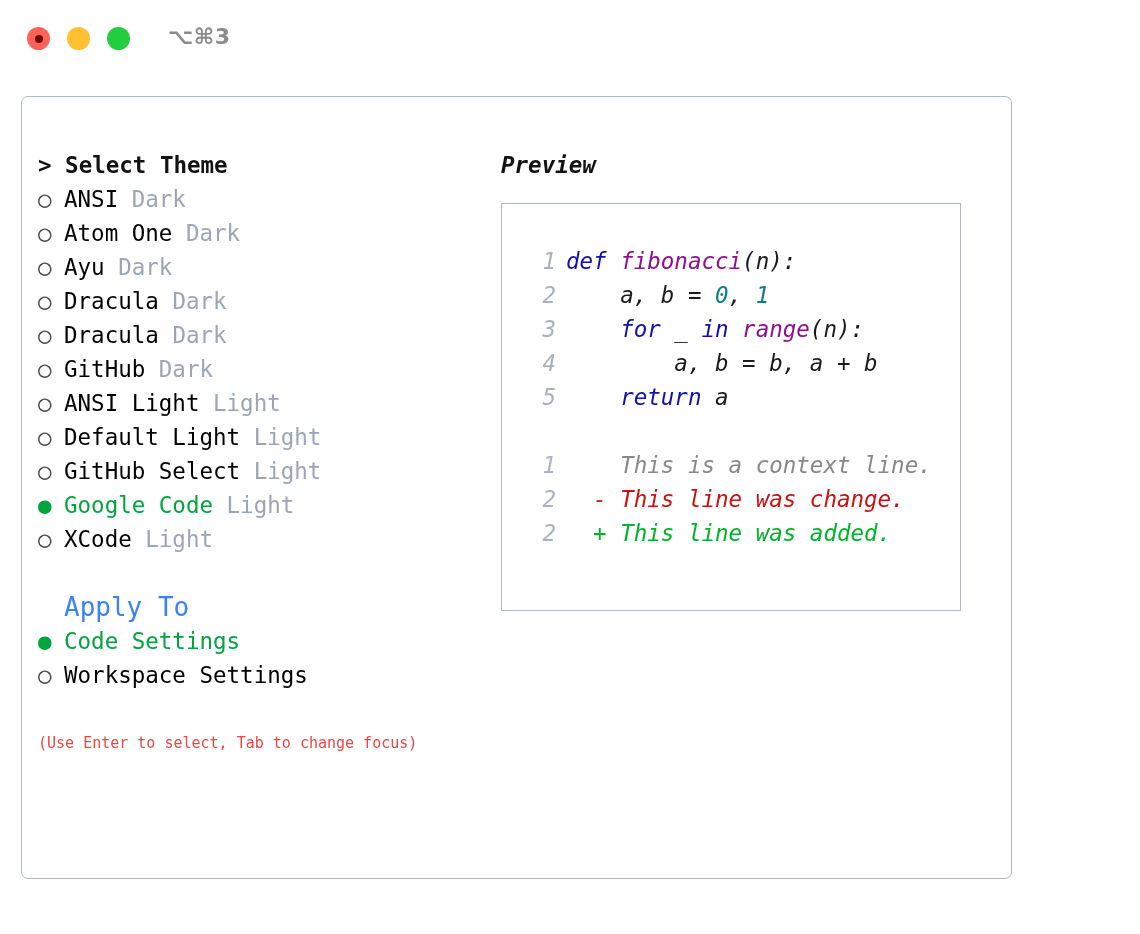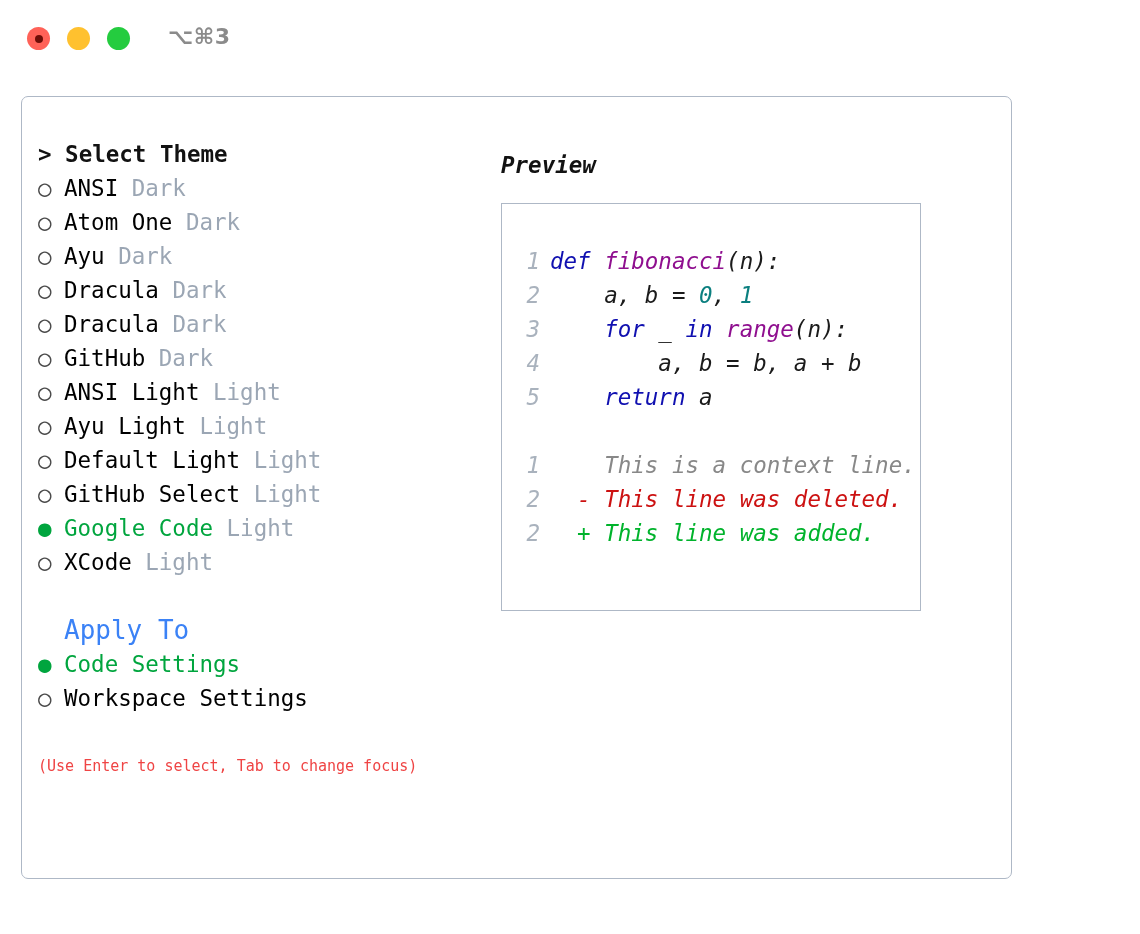--- a/index.html
+++ b/index.html
@@ -87,21 +87,21 @@
   .columns {
     position: absolute;
     left: 0; top: 0;
     width: 100%; height: 100%;
   }
 
   
   .left-col {
     position: absolute;
     left: 16px;
-    top: 40px;
+    top: 51px;
     width: 450px;
   }
 
   .section-header {
     font-size: 22.5px;
     font-weight: 700;
     color: #121212;
     line-height: 34px;
     white-space: pre;
   }
@@ -152,26 +152,26 @@
   }
   .preview-title {
     font-size: 22.5px;
     font-weight: 700;
     color: #121212;
     line-height: 34px;
     white-space: pre;
   }
   .preview-box {
     margin-top: 21px;
-    width: 420px;
+    width: 460px;
     height: 408px;
     border: 1.6px solid #aeb8c6;
     box-sizing: border-box;
     background: #ffffff;
-    padding: 40px 0 0 12px;
+    padding: 40px 0 0 28px;
   }
   .code-line {
     font-size: 22.5px;
     line-height: 34px;
     white-space: pre;
     color: #1b1b1b;
   }
   .ln {
     display: inline-block;
     width: 26px;
@@ -211,21 +211,20 @@
         <div class="section-header"><span class="header-caret">&gt;</span> <span>Select Theme</span></div>
 
         <div id="theme-list">
             <div class="opt-row"><span class="marker">○</span><span class="opt-label">ANSI</span> <span class="opt-tag">Dark</span></div>
             <div class="opt-row"><span class="marker">○</span><span class="opt-label">Atom One</span> <span class="opt-tag">Dark</span></div>
             <div class="opt-row"><span class="marker">○</span><span class="opt-label">Ayu</span> <span class="opt-tag">Dark</span></div>
             <div class="opt-row"><span class="marker">○</span><span class="opt-label">Dracula</span> <span class="opt-tag">Dark</span></div>
             <div class="opt-row"><span class="marker">○</span><span class="opt-label">Dracula</span> <span class="opt-tag">Dark</span></div>
             <div class="opt-row"><span class="marker">○</span><span class="opt-label">GitHub</span> <span class="opt-tag">Dark</span></div>
             <div class="opt-row"><span class="marker">○</span><span class="opt-label">ANSI Light</span> <span class="opt-tag">Light</span></div>
-            <div class="opt-row"><span class="marker">○</span><span class="opt-label">Ayu Light</span> <span class="opt-tag">Light</span></div>
             <div class="opt-row"><span class="marker">○</span><span class="opt-label">Default Light</span> <span class="opt-tag">Light</span></div>
             <div class="opt-row"><span class="marker">○</span><span class="opt-label">GitHub Select</span> <span class="opt-tag">Light</span></div>
             <div class="opt-row selected"><span class="marker sel">●</span><span class="opt-label">Google Code</span> <span class="opt-tag">Light</span></div>
             <div class="opt-row"><span class="marker">○</span><span class="opt-label">XCode</span> <span class="opt-tag">Light</span></div>
           </div>
 
         <div class="spacer-row"></div>
 
         <div class="subsection-header"><span class="marker"></span><span>Apply To</span></div>
 
@@ -243,21 +242,21 @@
           <div id="code-block">
               <div class="code-line"><span class="ln">1</span><span class="kw">def </span><span class="fn">fibonacci</span><span class="plain">(n):</span></div>
               <div class="code-line"><span class="ln">2</span><span class="plain">    a, b = </span><span class="num">0</span><span class="plain">, </span><span class="num">1</span></div>
               <div class="code-line"><span class="ln">3</span><span class="plain">    </span><span class="kw">for</span><span class="plain"> _ </span><span class="kw">in</span><span class="plain"> </span><span class="fn">range</span><span class="plain">(n):</span></div>
               <div class="code-line"><span class="ln">4</span><span class="plain">        a, b = b, a + b</span></div>
               <div class="code-line"><span class="ln">5</span><span class="plain">    </span><span class="kw">return</span><span class="plain"> a</span></div>
             </div>
           <div class="blank-line"></div>
           <div id="diff-block">
               <div class="code-line"><span class="ln">1</span><span class="ctx">   </span><span class="ctx"> This is a context line.</span></div>
-              <div class="code-line"><span class="ln">2</span><span class="del">  -</span><span class="del"> This line was deleted.</span></div>
+              <div class="code-line"><span class="ln">2</span><span class="del">  -</span><span class="del"> This line was change.</span></div>
               <div class="code-line"><span class="ln">2</span><span class="add">  +</span><span class="add"> This line was added.</span></div>
             </div>
         </div>
       </div>
 
     </div>
   </div>
 </div>
 
 </body></html>

